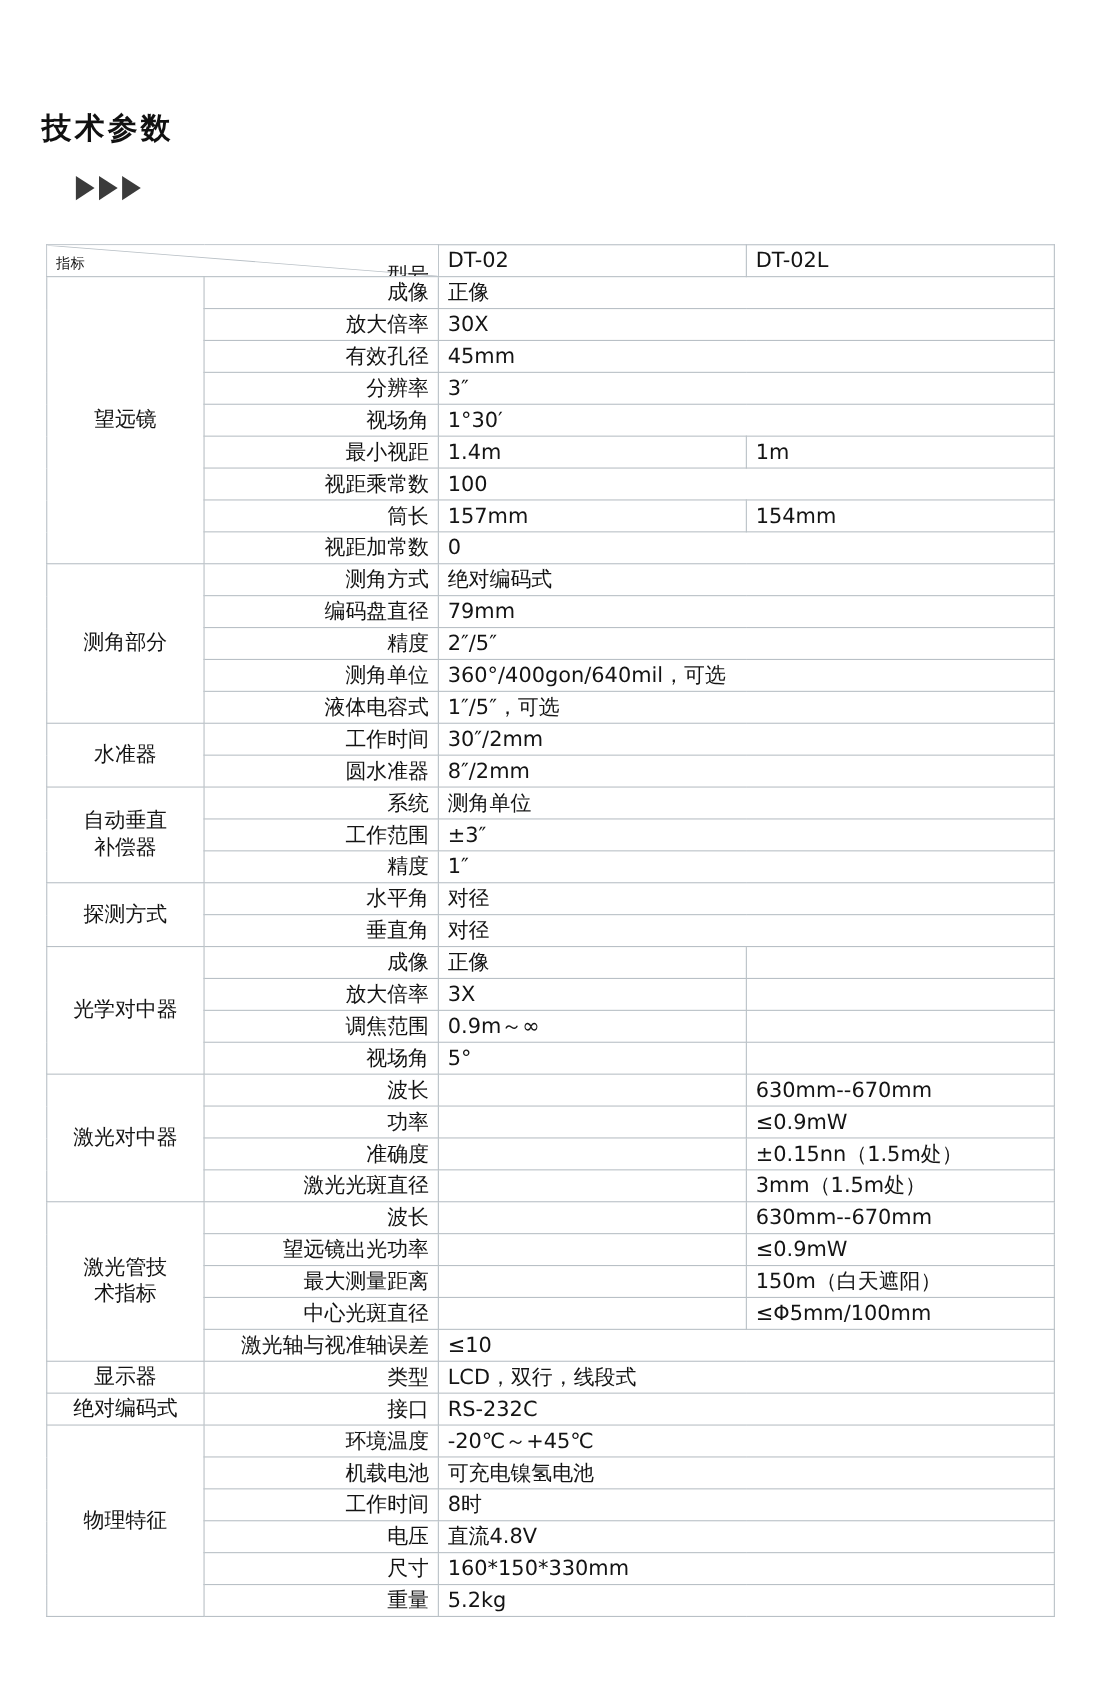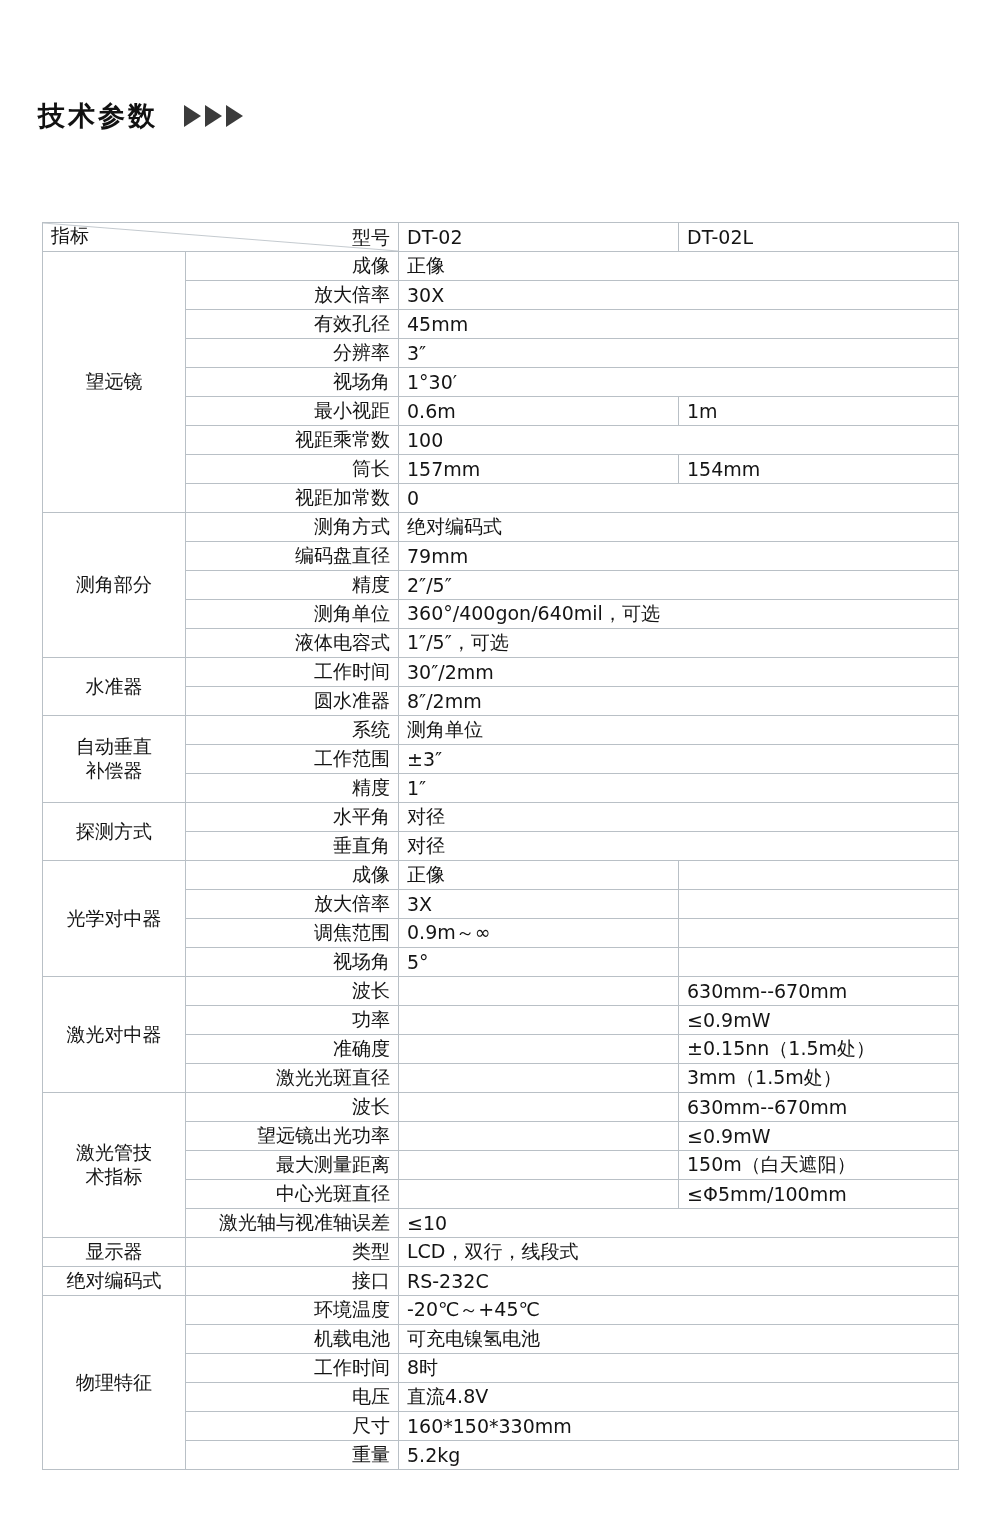--- a/index.html
+++ b/index.html
@@ -17,20 +17,21 @@
   }
 
   
   .heading-row {
     position: absolute;
     left: 38px;
     top: 98px;
     display: flex;
     align-items: center;
     gap: 26px;
+    flex-direction: column;
   }
   .heading-title {
     font-size: 27px;
     font-weight: bold;
     letter-spacing: 3px;
     color: #111;
     white-space: nowrap;
   }
   .arrows {
     display: flex;
@@ -82,26 +83,26 @@
   }
   td.corner .diag {
     position: absolute;
     left: 0; top: 0;
     width: 100%; height: 100%;
   }
   td.corner .lbl-left {
     position: absolute;
     left: 8px;
     bottom: 2px;
-    font-size: 19px;
+    font-size: 13px;
   }
   td.corner .lbl-right {
     position: absolute;
     right: 8px;
-    top: 2px;
+    top: 14px;
     font-size: 19px;
   }
   td.modelhead {
     text-align: left;
     font-size: 20px;
     height: 40px;
     background: #ffffff;
   }
 
   td.group {
@@ -168,21 +169,21 @@
         <tr>
           <td class="item">分辨率</td>
           <td class="val" colspan="2">3″</td>
         </tr>
         <tr>
           <td class="item">视场角</td>
           <td class="val" colspan="2">1°30′</td>
         </tr>
         <tr>
           <td class="item">最小视距</td>
-          <td class="val">0.6m</td>
+          <td class="val">1.4m</td>
           <td class="val">1m</td>
         </tr>
         <tr>
           <td class="item">视距乘常数</td>
           <td class="val" colspan="2">100</td>
         </tr>
         <tr>
           <td class="item">筒长</td>
           <td class="val">157mm</td>
           <td class="val">154mm</td>

